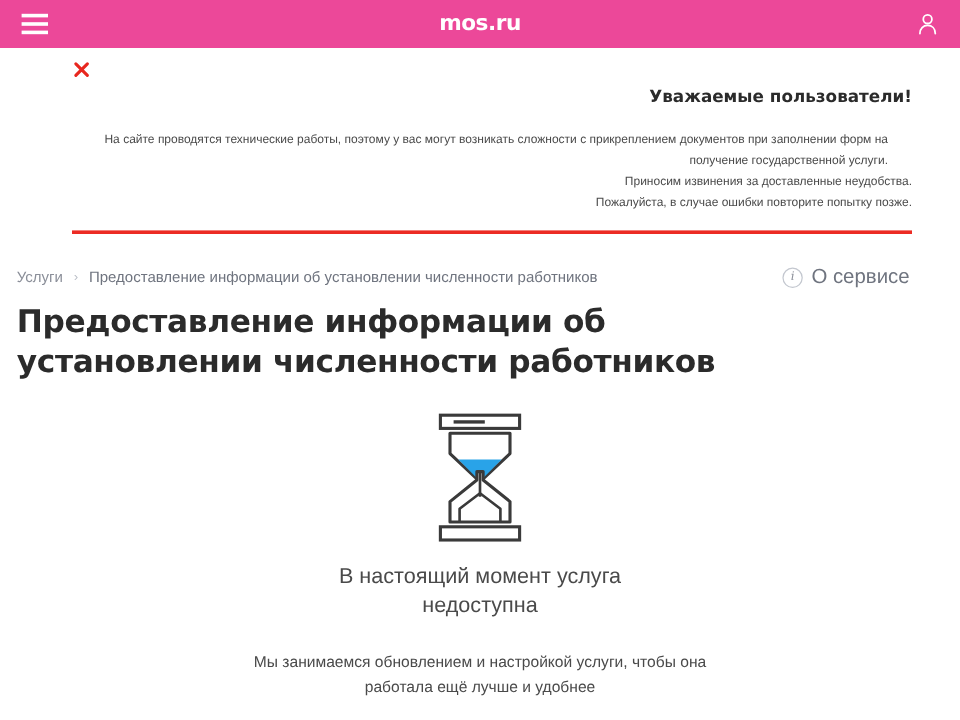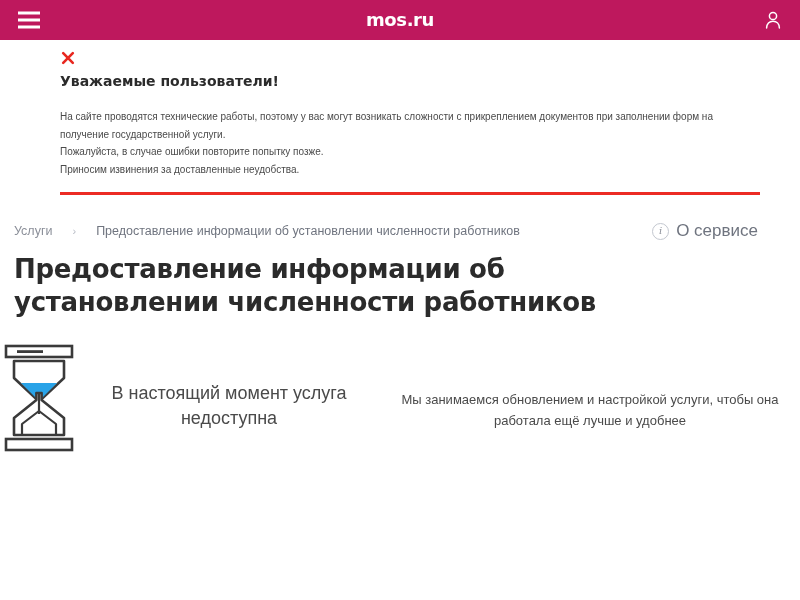--- a/index.html
+++ b/index.html
@@ -12,21 +12,21 @@
     height: 600px;
     background: #ffffff;
     font-family: "Liberation Sans", sans-serif;
     overflow: hidden;
   }
 
   
   .topbar {
     position: relative;
     height: 40px;
-    background: #be185d;
+    background: #ec4899;
     display: flex;
     align-items: center;
     justify-content: center;
   }
   .burger {
     position: absolute;
     left: 18px;
     top: 50%;
     transform: translateY(-50%);
     width: 22px;
@@ -60,20 +60,21 @@
     width: 22px;
     height: 22px;
     cursor: pointer;
   }
   .account-icon svg { display: block; }
 
   
   .alert {
     padding: 10px 40px 16px 60px;
     position: relative;
+    text-align: right;
   }
   .alert-close {
     position: absolute;
     left: 60px;
     top: 10px;
     width: 16px;
     height: 16px;
     cursor: pointer;
   }
   .alert-close svg { display: block; }
@@ -104,21 +105,21 @@
   
   .crumbrow {
     display: flex;
     align-items: center;
     justify-content: space-between;
     padding: 10px 42px 0 14px;
   }
   .crumbs {
     display: flex;
     align-items: center;
-    gap: 20px;
+    gap: 9px;
     font-size: 12.5px;
     color: #8b8f99;
     white-space: nowrap;
     text-align: center;
   }
   .crumbs .crumb-link {
     color: #8b8f99;
     text-decoration: none;
     cursor: pointer;
   }
@@ -164,21 +165,21 @@
     font-size: 26px;
     line-height: 1.28;
     color: #2b2b2b;
     letter-spacing: -0.3px;
   }
 
   
   .unavailable {
     margin-top: 24px;
     display: flex;
-    flex-direction: row;
+    flex-direction: column;
     align-items: center;
   }
   .hourglass {
     width: 78px;
     height: 108px;
   }
   .hourglass svg { display: block; }
 
   .unavail-heading {
     margin-top: 16px;
@@ -222,22 +223,22 @@
   <div class="alert-close">
     <svg width="16" height="16" viewBox="0 0 16 16" aria-hidden="true">
       <path d="M3.2 3.2 L12.8 12.8 M12.8 3.2 L3.2 12.8" stroke="#e8271f" stroke-width="2.6" stroke-linecap="round"></path>
     </svg>
   </div>
 
   <div class="alert-title">Уважаемые пользователи!</div>
 
   <div class="alert-body">
     <p class="para">На сайте проводятся технические работы, поэтому у вас могут возникать сложности с прикреплением документов при заполнении форм на получение государственной услуги.</p>
+    <p>Приносим извинения за доставленные неудобства.</p>
     <p>Пожалуйста, в случае ошибки повторите попытку позже.</p>
-    <p>Приносим извинения за доставленные неудобства.</p>
   </div>
 
   <div class="red-rule"></div>
 </div>
 
 <div class="crumbrow">
   <div class="crumbs">
     <span class="crumb-link">Услуги</span>
     <span class="crumb-sep">›</span>
     <span class="crumb-current">Предоставление информации об установлении численности работников</span>

